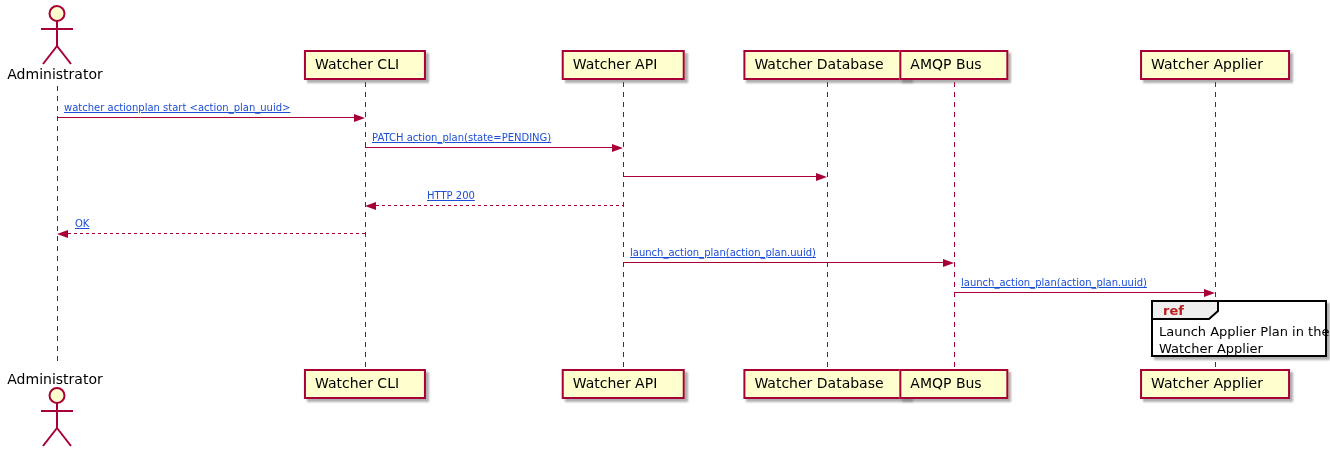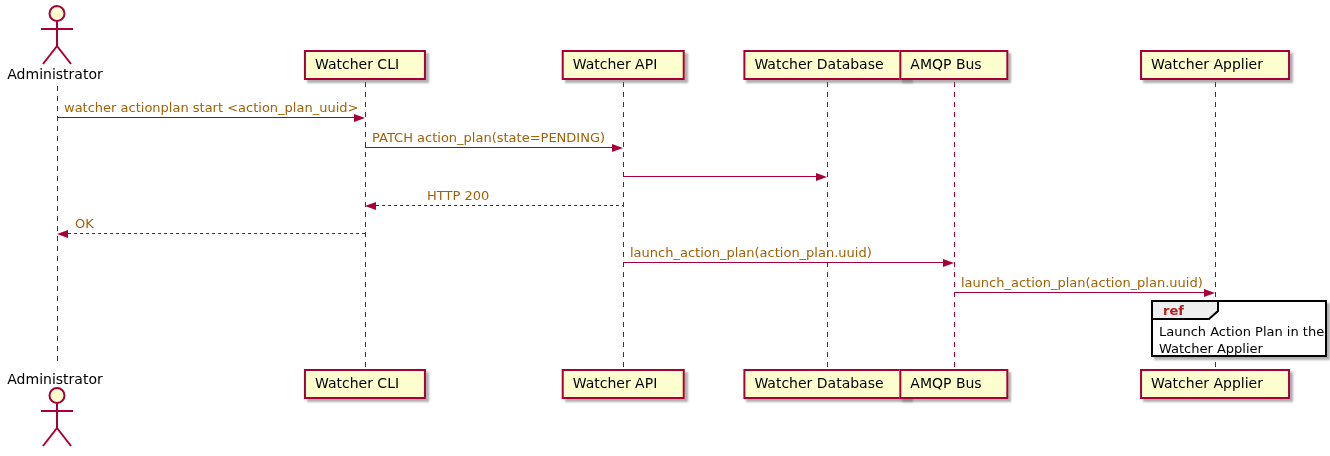--- a/index.html
+++ b/index.html
@@ -18,21 +18,21 @@
     background:repeating-linear-gradient(to bottom,#A80036 0 5px,transparent 5px 10px);
   }
   .msg-line-solid{position:absolute;height:1px;background:#A80036;}
   .msg-line-dotted{
     position:absolute;height:1px;
     background:repeating-linear-gradient(to right,#A80036 0 3px,transparent 3px 6px);
   }
   .arrowhead{position:absolute;width:0;height:0;border-top:4px solid transparent;border-bottom:4px solid transparent;}
   .arrowhead.right{border-left:11px solid #A80036;}
   .arrowhead.left{border-right:11px solid #A80036;}
-  .msg-label{position:absolute;font-size:13px;line-height:15px;white-space:nowrap;color:#a16207;}
+  .msg-label{position:absolute;font-size:10px;line-height:15px;white-space:nowrap;color:#1d4ed8;text-decoration:underline;}
   .actor-label{position:absolute;transform:translateX(-50%);font-size:14px;line-height:16px;white-space:nowrap;color:#000;}
   .actor-svg{position:absolute;}
   .refbox{
     position:absolute;background:#ffffff;border:2px solid #000000;
     box-shadow:3px 3px 2px rgba(110,110,110,.55);
   }
   .ref-header{position:absolute;top:-2px;left:-2px;}
   .ref-keyword{
     position:absolute;top:0;left:10px;font-size:13px;font-weight:bold;line-height:18px;color:#b91c1c;
   }
@@ -97,17 +97,17 @@
     <div class="msg-label" style="left: 630px; top: 245px;">launch_action_plan(action_plan.uuid)</div>
     <div class="msg-line-solid" style="left: 954px; top: 292px; width: 250px; margin-left: 0px;"></div>
     <div class="arrowhead right" style="left: 1204px; top: 289px;"></div>
     <div class="msg-label" style="left: 961px; top: 275px;">launch_action_plan(action_plan.uuid)</div>
     <div class="refbox" style="left: 1151px; top: 300px; width: 172px; height: 53px;">
       <div class="ref-header"><svg width="70" height="21" viewBox="0 0 70 21">
           <path d="M1,1 L67,1 L67,11 L58,19 L1,19 Z" fill="#EEEEEE" stroke="#000000" stroke-width="2"></path>
         </svg></div>
       <div class="ref-keyword">ref</div>
       <div class="ref-body">
-        <div>Launch Action Plan in the</div>
+        <div>Launch Applier Plan in the</div>
         <div>Watcher Applier</div>
       </div>
     </div>
   </div>
 
 </body></html>

